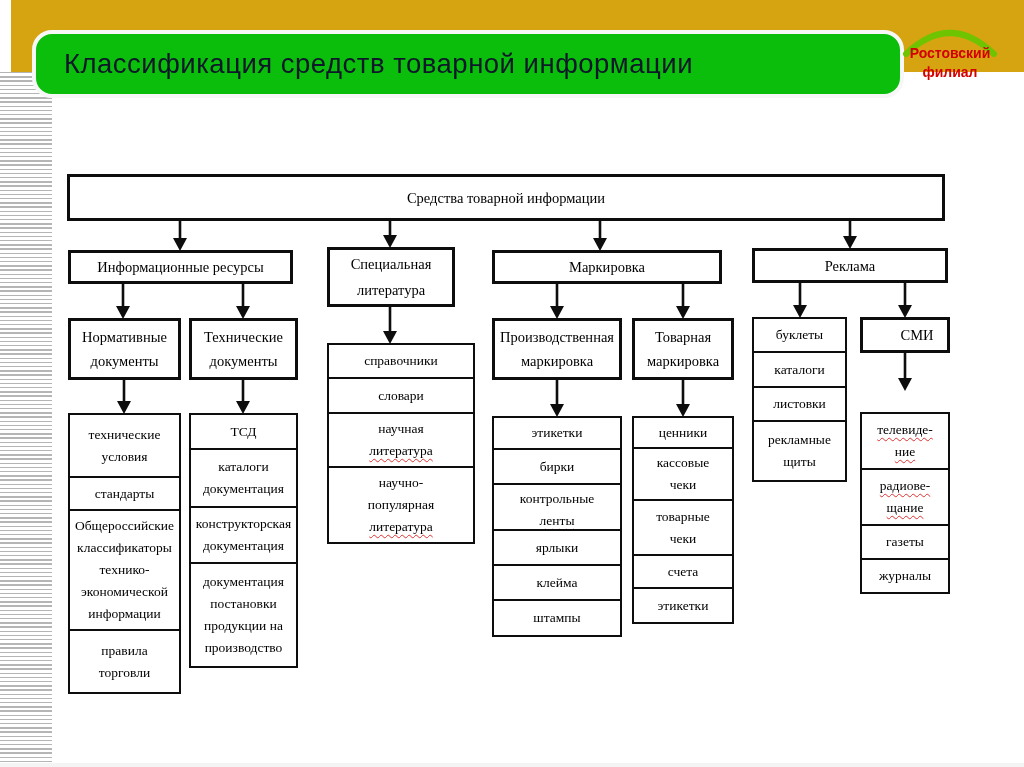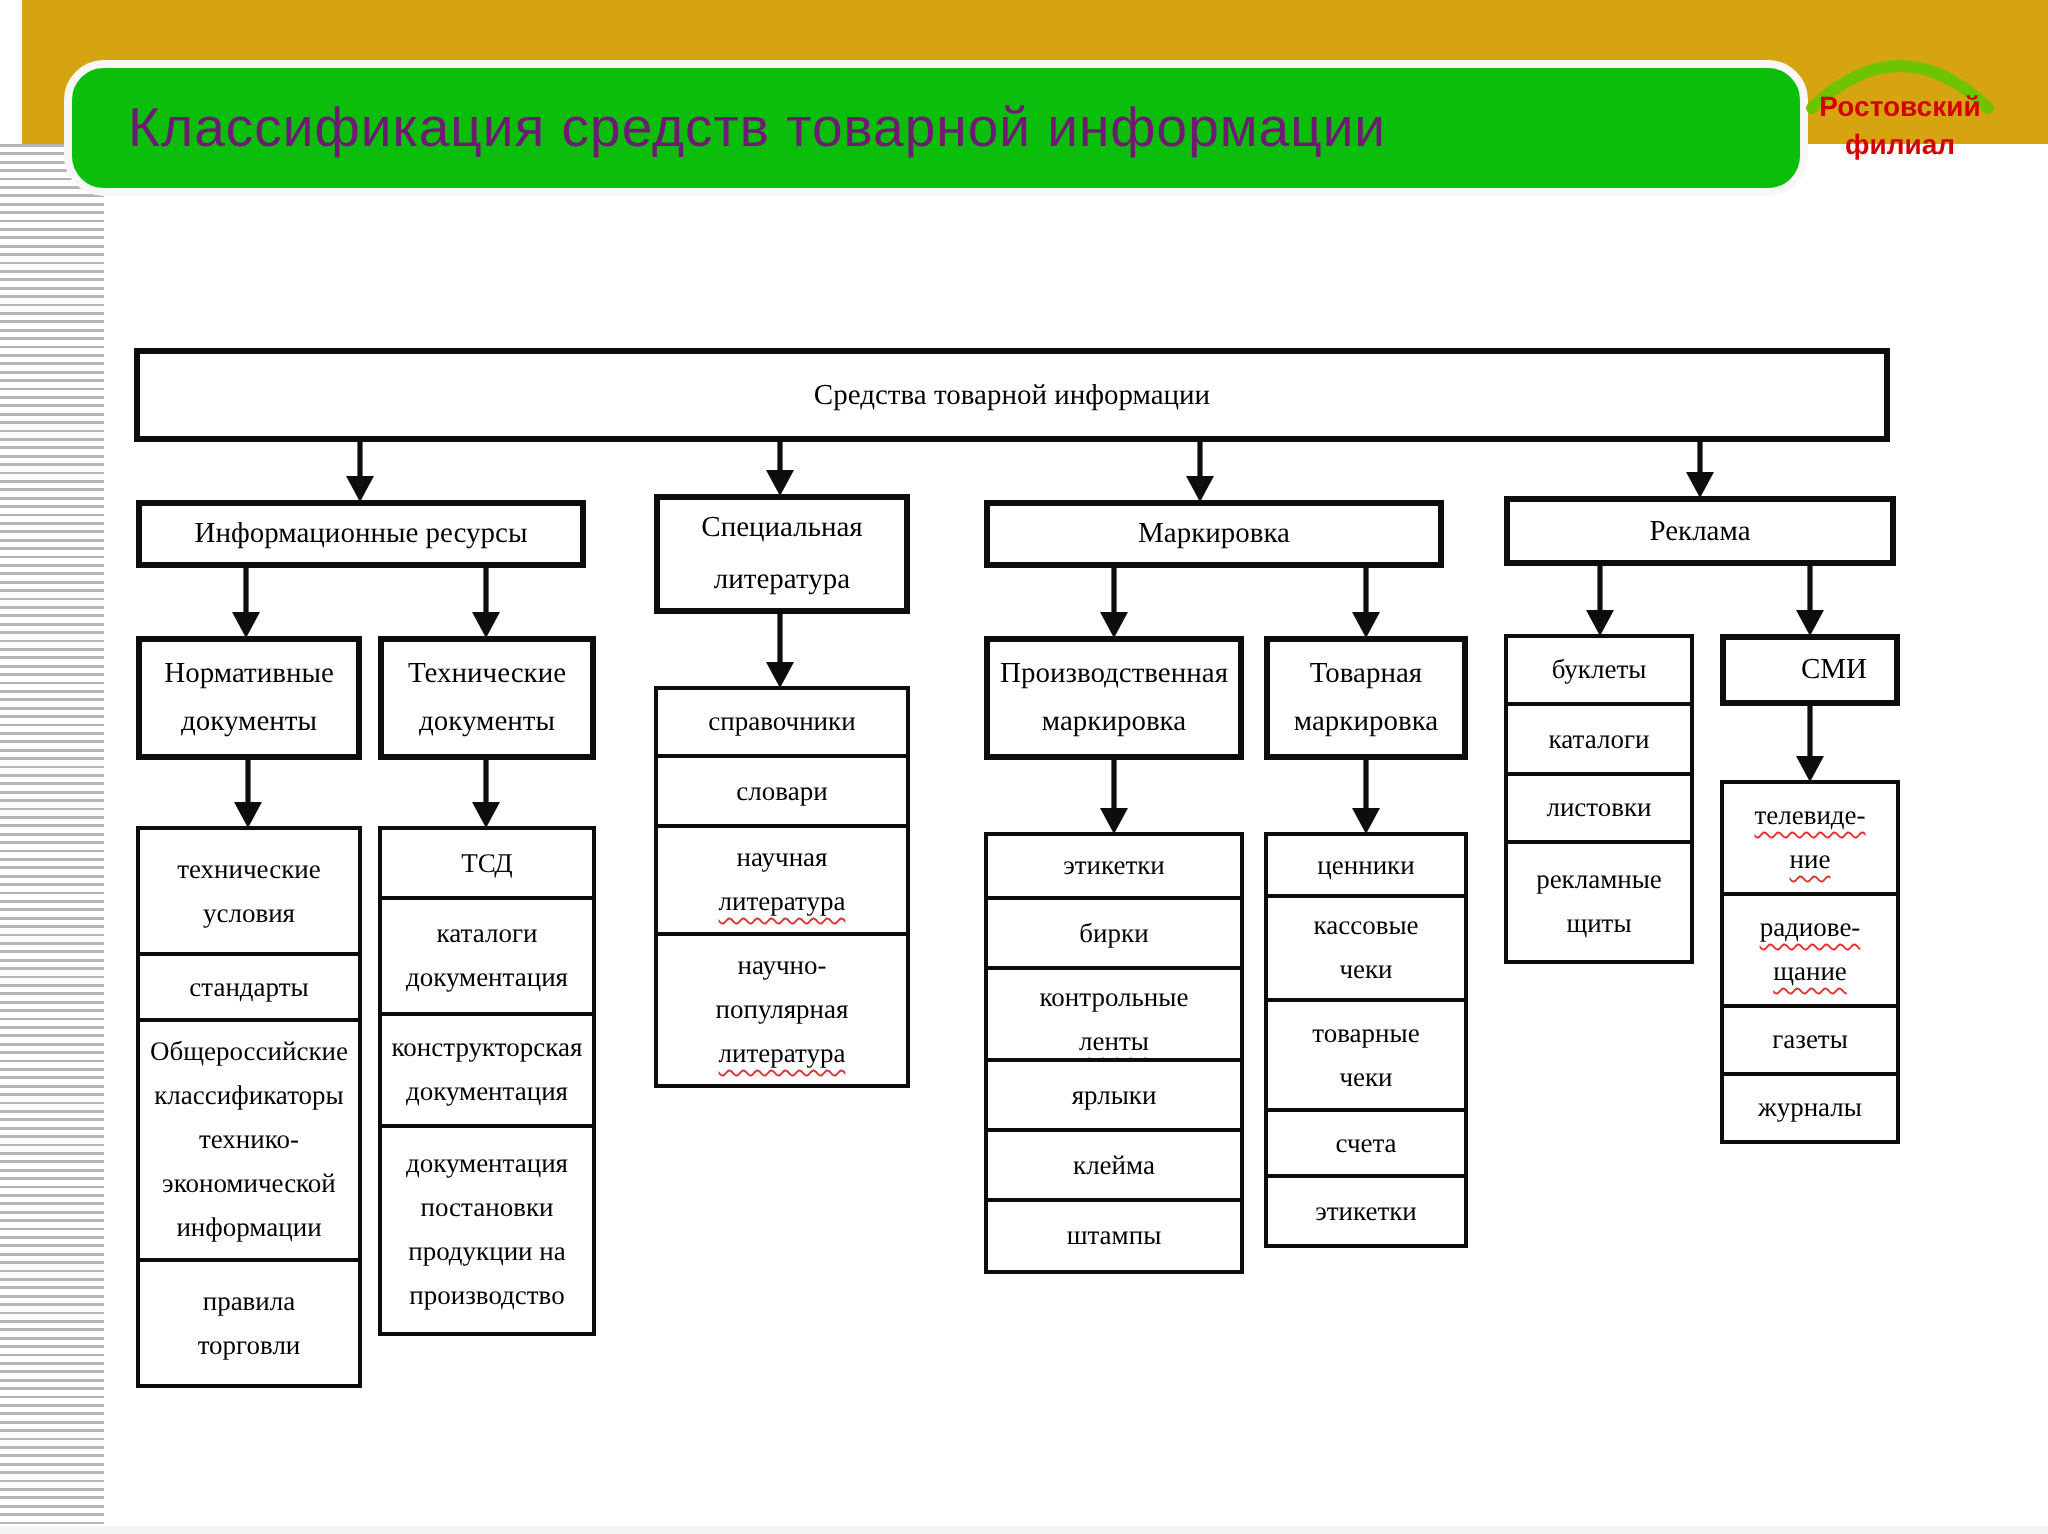--- a/index.html
+++ b/index.html
@@ -6,21 +6,21 @@
   body{width:1024px;height:767px;position:relative;background:#ffffff;overflow:hidden;
        font-family:"Liberation Serif","DejaVu Serif",serif;}
   .abs{position:absolute;}
 
   
   .gold-bar{left:11px;top:0;width:1013px;height:72px;background:#d6a411;}
   .title-box{left:32px;top:30px;width:872px;height:68px;background:#0cbe0c;
              border:4px solid #f7f7f7;border-radius:20px;box-sizing:border-box;
              display:flex;align-items:center;padding-left:28px;z-index:5;}
   .title-box span{font-family:"Liberation Sans","DejaVu Sans",sans-serif;
-                  font-size:27.5px;color:#701a75;letter-spacing:.5px;}
+                  font-size:27.5px;color:#0f172a;letter-spacing:.5px;}
   .branch{right:14px;top:10px;width:120px;text-align:center;z-index:6;}
   .branch .txt{font-family:"Liberation Sans","DejaVu Sans",sans-serif;
                font-weight:bold;font-size:14px;color:#d40000;line-height:19px;}
   .branch svg{display:block;margin:0 auto -14px auto;}
 
   
   .stripes{left:0;top:72px;width:52px;height:695px;
            background:repeating-linear-gradient(to bottom,
              #b5b5b5 0px,#b5b5b5 1.4px,#ffffff 1.4px,#ffffff 4.2px);}
   .bottom-line{left:0;top:763px;width:1024px;height:4px;background:#f4f4f4;}
@@ -122,21 +122,21 @@
   <div class="cell" style="height:60px;">каталоги
 документация</div>
   <div class="cell" style="height:58px;">конструкторская
 документация</div>
   <div class="cell" style="height:106px;">документация
 постановки
 продукции на
 производство</div>
 </div>
 
-<div class="abs stack" style="left:327px;top:343px;width:128px;">
+<div class="abs stack" style="left:327px;top:343px;width:148px;">
   <div class="cell" style="height:36px;">справочники</div>
   <div class="cell" style="height:37px;">словари</div>
   <div class="cell" style="height:56px;">
     <span class="ln">научная</span>
     <span class="ln w">литература</span>
   </div>
   <div class="cell" style="height:78px;">
     <span class="ln">научно-
 популярная</span>
     <span class="ln w">литература</span>
@@ -166,20 +166,20 @@
 </div>
 
 <div class="abs stack" style="left:752px;top:317px;width:95px;">
   <div class="cell" style="height:36px;">буклеты</div>
   <div class="cell" style="height:37px;">каталоги</div>
   <div class="cell" style="height:36px;">листовки</div>
   <div class="cell" style="height:62px;">рекламные
 щиты</div>
 </div>
 
-<div class="abs stack" style="left:860px;top:390px;width:90px;">
+<div class="abs stack" style="left:860px;top:412px;width:90px;">
   <div class="cell w" style="height:58px;">телевиде-
 ние</div>
   <div class="cell w" style="height:58px;">радиове-
 щание</div>
   <div class="cell" style="height:36px;">газеты</div>
   <div class="cell" style="height:36px;">журналы</div>
 </div>
 
 </body></html>

